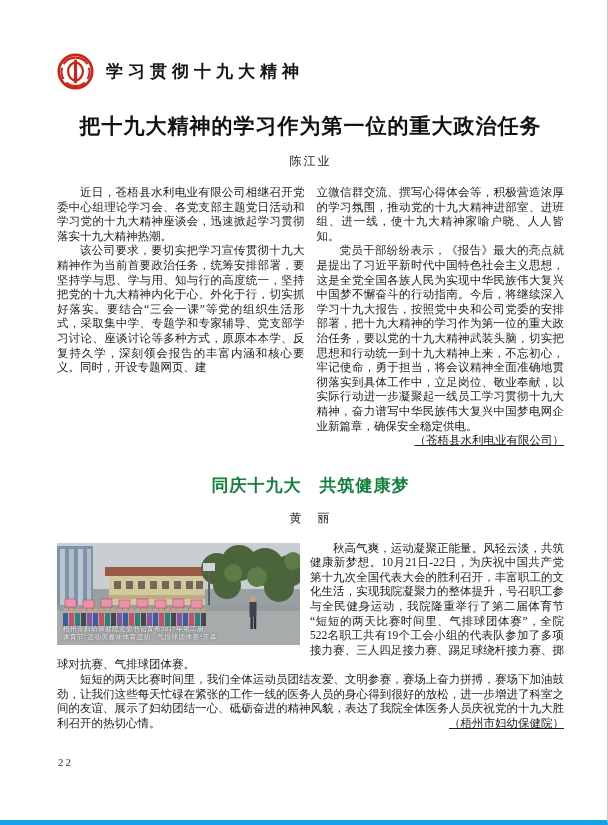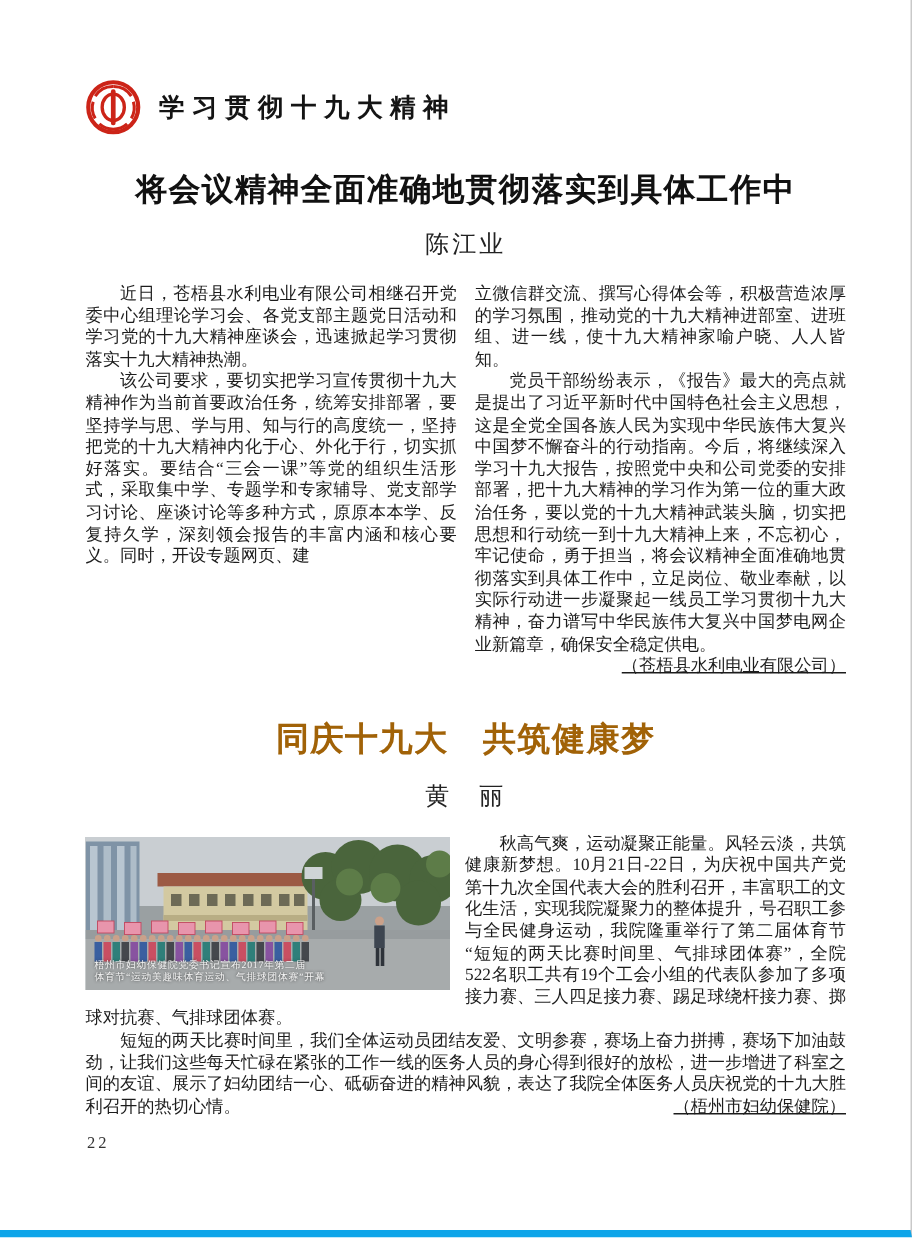--- a/index.html
+++ b/index.html
@@ -20,31 +20,31 @@
   .logo{width:37px;height:37px;flex:0 0 auto;}
   .banner-text{
     font-size:17px;font-weight:bold;letter-spacing:5px;color:#141414;
     font-family:"Liberation Serif","DejaVu Serif",serif;
   }
   
   .title1{
     margin:22px 0 0 0;text-align:center;
     font-size:21px;font-weight:bold;letter-spacing:1px;color:#111;
   }
-  .author{margin-top:13px;text-align:center;font-size:16px;letter-spacing:2px;color:#222;}
+  .author{margin-top:13px;text-align:center;font-size:12px;letter-spacing:2px;color:#222;}
   .columns{display:flex;gap:12px;margin-top:15px;}
   .col{flex:1 1 0;min-width:0;}
   .body-text{font-size:11.5px;line-height:14.6px;text-align:justify;color:#1c1c1c;}
   .body-text p{margin:0;}
   .indent{text-indent:2em;}
   .attr{float:right;white-space:nowrap;text-decoration:underline;}
   
   .title2{
     margin:26px 0 0 0;text-align:center;
-    font-size:22px;font-weight:bold;letter-spacing:1px;color:#a16207;
+    font-size:17px;font-weight:bold;letter-spacing:1px;color:#15803d;
   }
   .article2-body{margin-top:14px;}
   .photo{
     float:left;width:243px;height:102px;margin:2px 10px 4px 0;
     position:relative;overflow:hidden;background:#9aa0a2;
   }
   .photo svg{display:block;width:100%;height:100%;}
   .photo-caption{
     position:absolute;left:6px;bottom:3px;right:4px;
     font-size:6.5px;line-height:8.5px;color:rgba(255,255,255,0.93);
@@ -73,21 +73,21 @@
             <path d="M7 28 A15 15 0 0 1 5.5 16"></path>
             <path d="M7 12 A15 15 0 0 1 20 5"></path>
           </g>
           <ellipse cx="20" cy="20" rx="8" ry="9.5" fill="none" stroke="#cc2418" stroke-width="2.4"></ellipse>
           <rect x="18.3" y="7" width="3.4" height="26" rx="1.6" fill="#cc2418"></rect>
         </svg>
       </span>
       <span class="banner-text">学习贯彻十九大精神</span>
     </div>
 
-    <h1 class="title1">将会议精神全面准确地贯彻落实到具体工作中</h1>
+    <h1 class="title1">把十九大精神的学习作为第一位的重大政治任务</h1>
     <div class="author">陈江业</div>
 
     <div class="columns body-text">
       <div class="col">
         <p class="indent">近日，苍梧县水利电业有限公司相继召开党委中心组理论学习会、各党支部主题党日活动和学习党的十九大精神座谈会，迅速掀起学习贯彻落实十九大精神热潮。</p>
         <p class="indent">该公司要求，要切实把学习宣传贯彻十九大精神作为当前首要政治任务，统筹安排部署，要坚持学与思、学与用、知与行的高度统一，坚持把党的十九大精神内化于心、外化于行，切实抓好落实。要结合“三会一课”等党的组织生活形式，采取集中学、专题学和专家辅导、党支部学习讨论、座谈讨论等多种方式，原原本本学、反复持久学，深刻领会报告的丰富内涵和核心要义。同时，开设专题网页、建</p>
       </div>
       <div class="col">
         <p>立微信群交流、撰写心得体会等，积极营造浓厚的学习氛围，推动党的十九大精神进部室、进班组、进一线，使十九大精神家喻户晓、人人皆知。</p>
         <p class="indent"><span>党员干部纷纷表示，《报告》最大的亮点就是提出了习近平新时代中国特色社会主义思想，这是全党全国各族人民为实现中华民族伟大复兴中国梦不懈奋斗的行动指南。今后，将继续深入学习十九大报告，按照党中央和公司党委的安排部署，把十九大精神的学习作为第一位的重大政治任务，要以党的十九大精神武装头脑，切实把思想和行动统一到十九大精神上来，不忘初心，牢记使命，勇于担当，将会议精神全面准确地贯彻落实到具体工作中，立足岗位、敬业奉献，以实际行动进一步凝聚起一线员工学习贯彻十九大精神，奋力谱写中华民族伟大复兴中国梦电网企业新篇章，确保安全稳定供电。</span><span class="attr">（苍梧县水利电业有限公司）</span></p>

